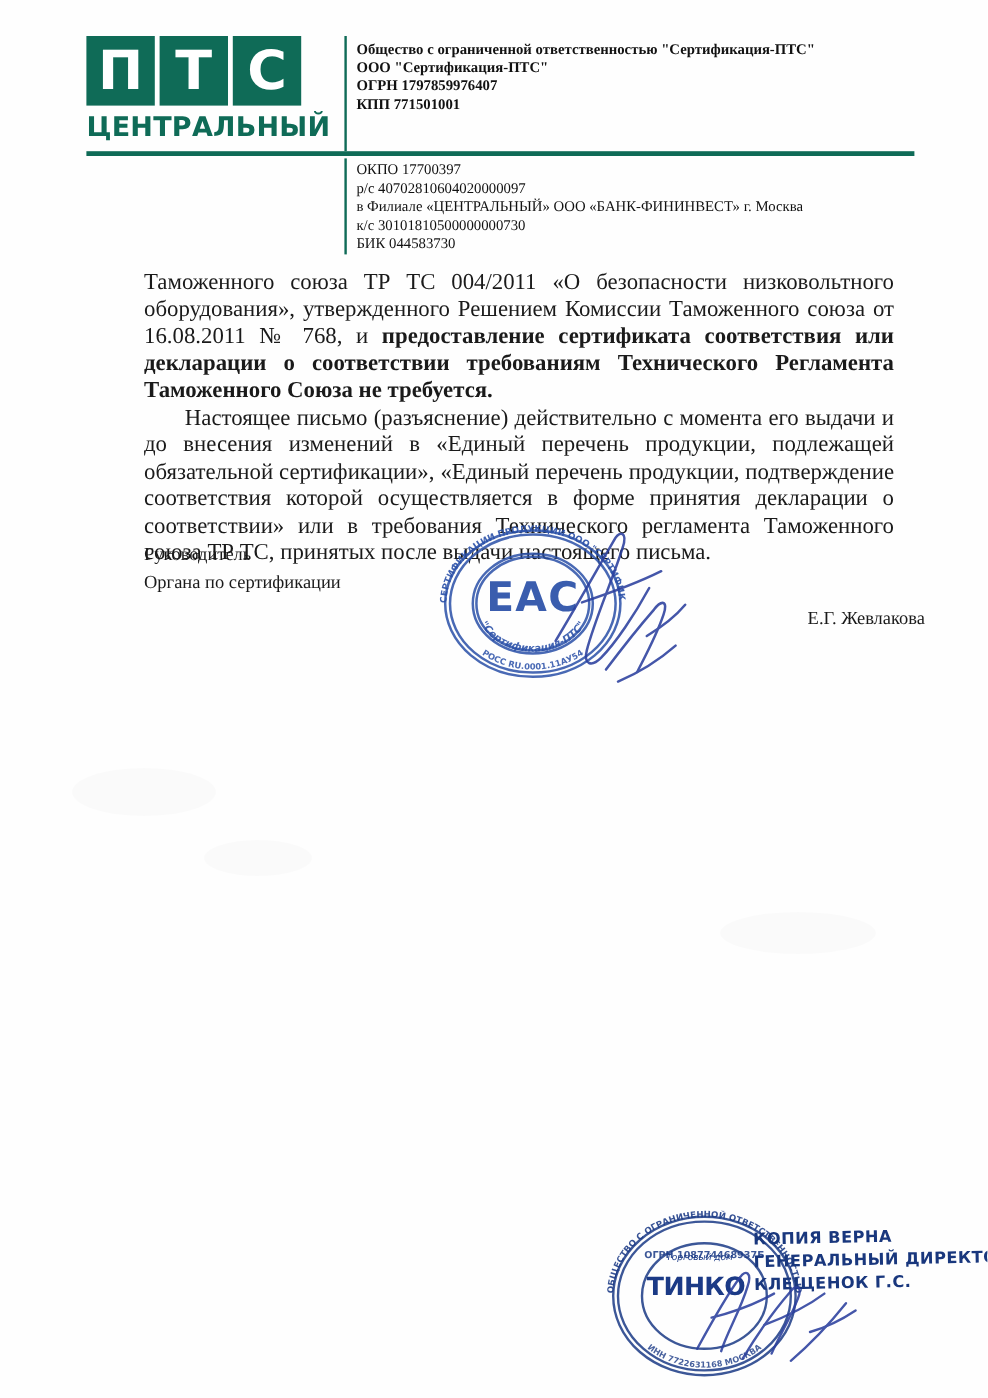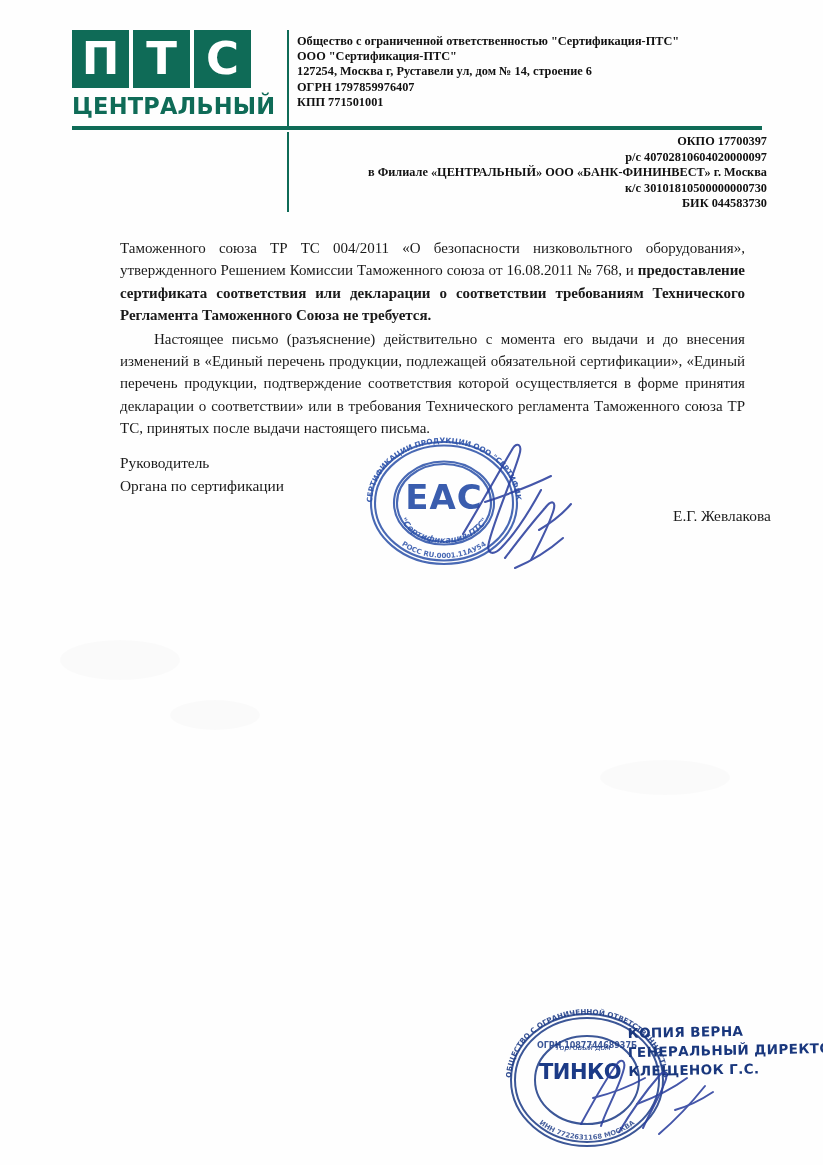--- a/index.html
+++ b/index.html
@@ -115,36 +115,35 @@
     line-height: 15.2px;
     color: #111;
   }
   .bank-info {
     position: absolute;
     left: 297px;
     top: 134px;
     width: 470px;
     font-family: "Liberation Serif", serif;
     font-size: 12.3px;
-    font-weight: 700;
+    font-weight: 400;
     line-height: 15.6px;
     color: #111;
-    text-align: right;
   }
 
   
   .content {
     position: absolute;
     left: 120px;
     top: 225px;
     width: 625px;
   }
   p.para {
-    margin: 12px 0 0 0;
-    font-size: 15px;
+    margin: 0 0 0 0;
+    font-size: 19px;
     line-height: 22.4px;
     text-align: justify;
     text-justify: inter-word;
   }
   p.para + p.para {
     margin-top: 1px;
   }
   .indent {
     display: inline-block;
     width: 34px;
@@ -281,21 +280,20 @@
       <div class="logo-word">ЦЕНТРАЛЬНЫЙ</div>
     </div>
 
     <div class="vrule-top"></div>
     <div class="vrule-bottom"></div>
     <div class="header-rule"></div>
 
     <div class="company-info">
       <div>Общество с ограниченной ответственностью "Сертификация-ПТС"</div>
       <div>ООО "Сертификация-ПТС"</div>
-      <div>127254, Москва г, Руставели ул, дом № 14, строение 6</div>
       <div>ОГРН 1797859976407</div>
       <div>КПП 771501001</div>
     </div>
 
     <div class="bank-info">
       <div>ОКПО 17700397</div>
       <div>р/с 40702810604020000097</div>
       <div>в Филиале «ЦЕНТРАЛЬНЫЙ» ООО «БАНК-ФИНИНВЕСТ» г. Москва</div>
       <div>к/с 30101810500000000730</div>
       <div>БИК 044583730</div>

